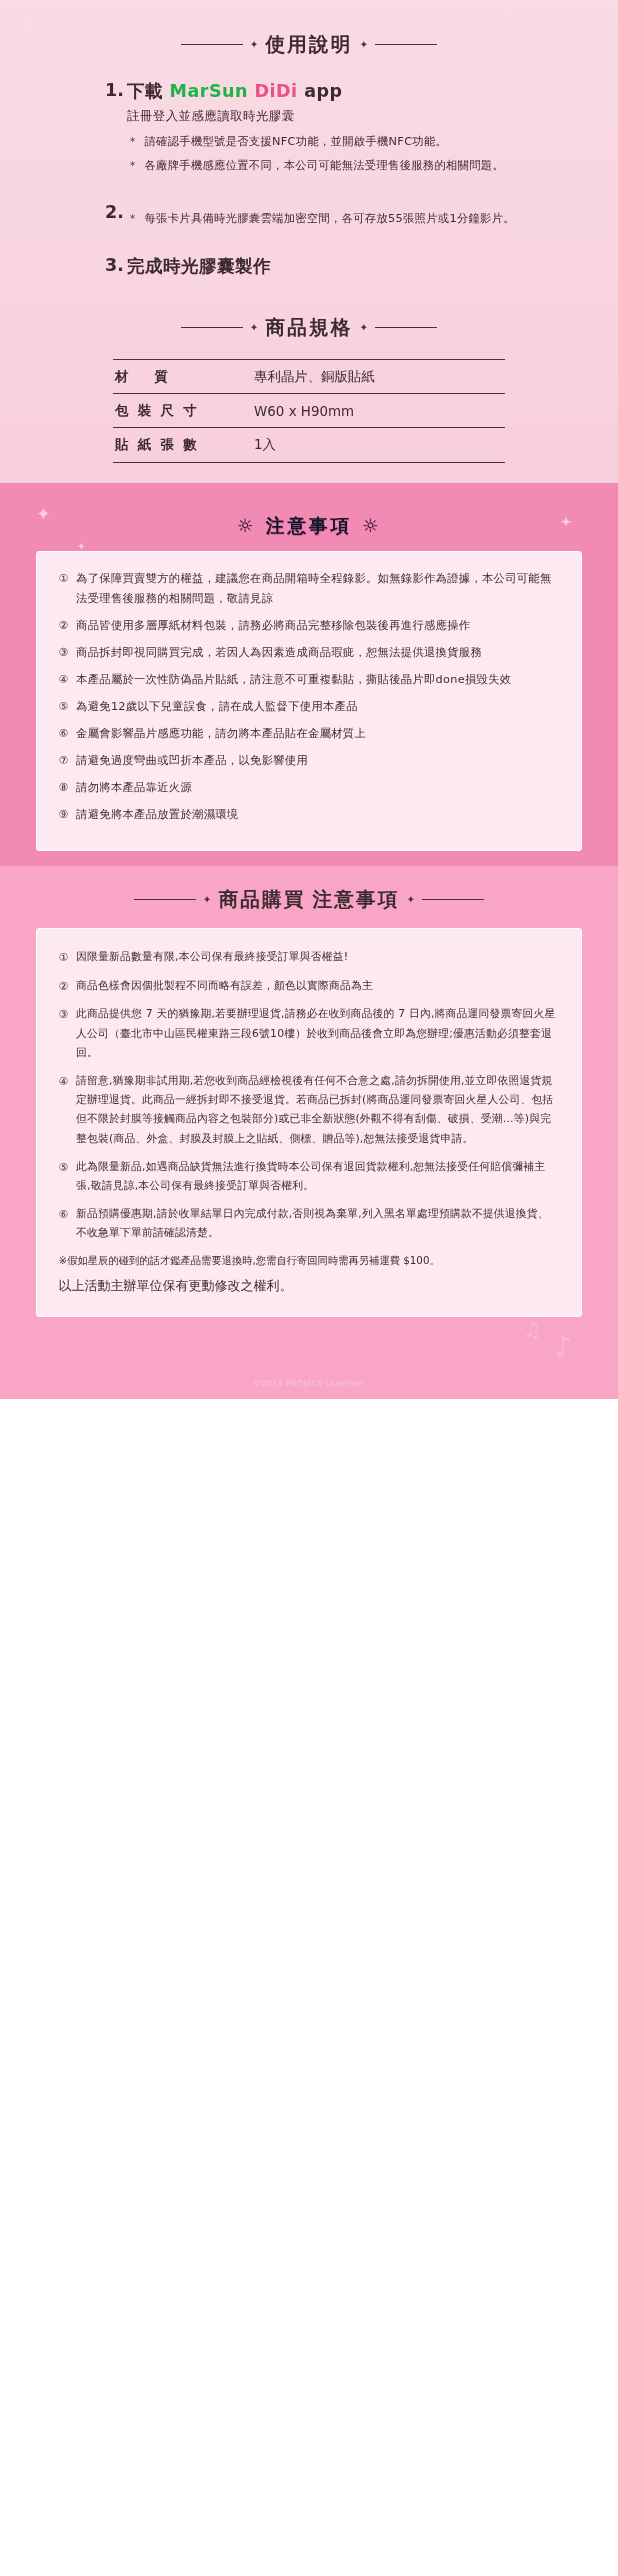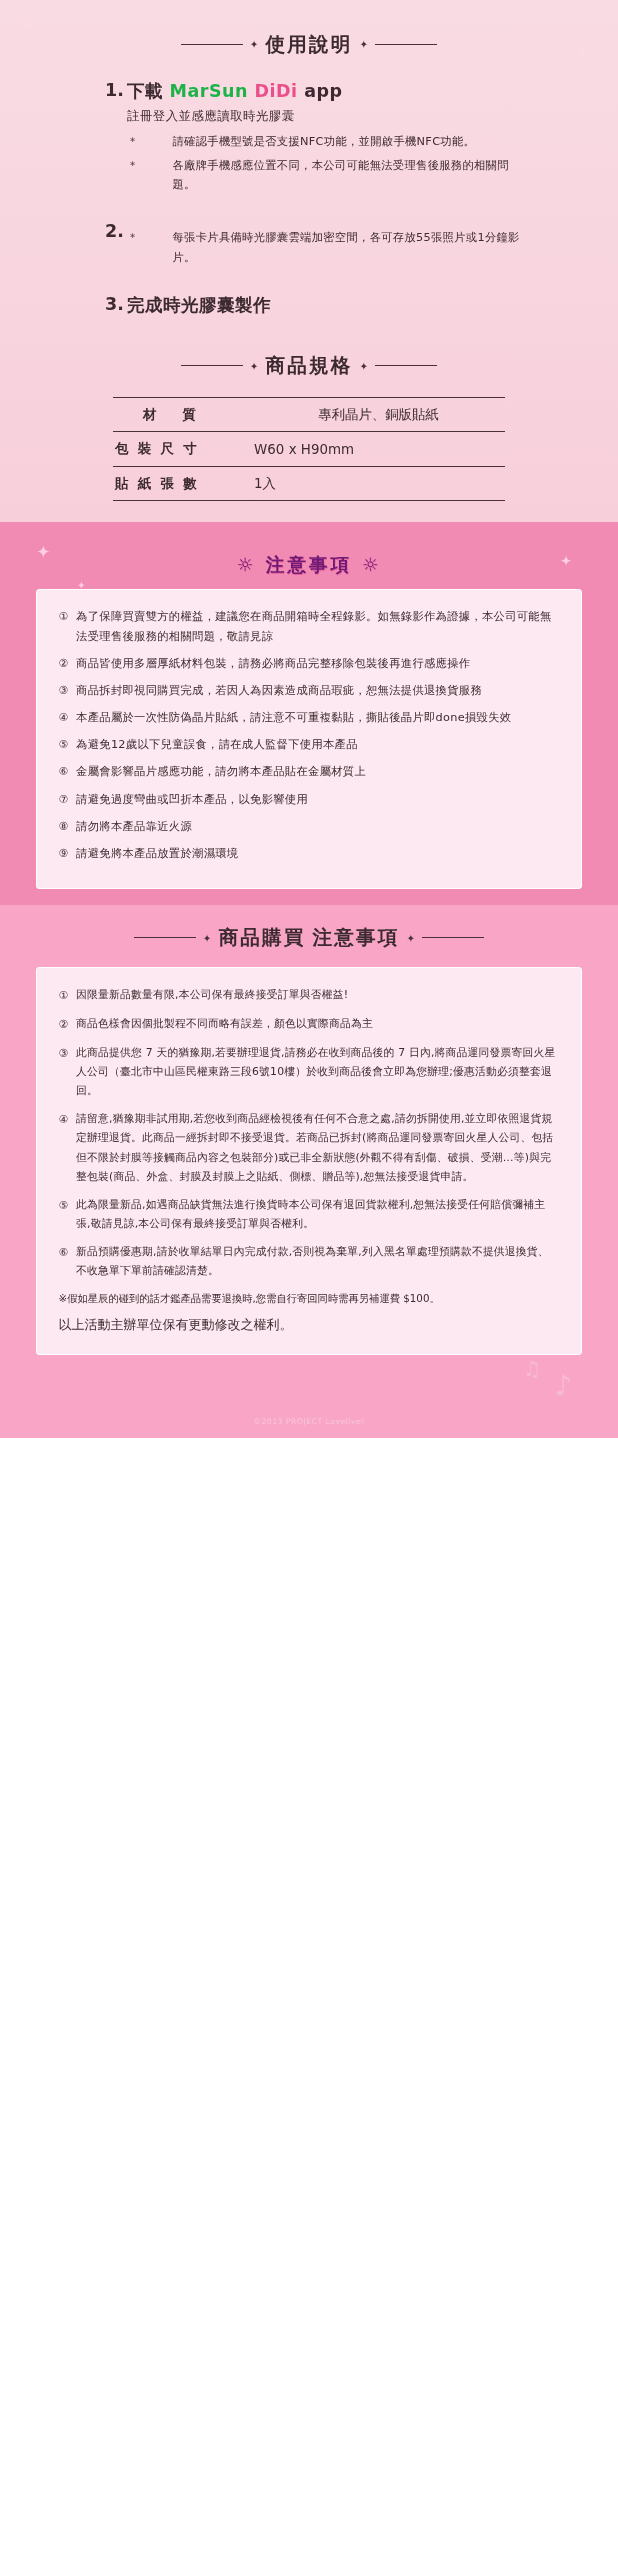--- a/index.html
+++ b/index.html
@@ -98,52 +98,52 @@
   .bullets { margin-top: 7.2px; }
   .bullet {
     display: flex;
     font-size: 11.3px;
     color: #3d2a30;
     line-height: 1.7;
     margin-bottom: 5.2px;
     letter-spacing: 0.3px;
   }
   .bullet .star { flex: 0 0 17.5px; font-size: 11.3px; }
-  .bullet .btxt { flex: 1; margin-left: 28px; }
+  .bullet .btxt { flex: 1; }
 
   
   .spec-head { margin-top: 36px; }
   .spec-table {
     width: 392px;
     margin: 17.5px auto 0 auto;
     border-collapse: collapse;
   }
   .spec-table td {
     border-bottom: 1px solid #4a3138;
     padding: 8.2px 2.1px 7.2px 2.1px;
     font-size: 13.4px;
     color: #3d2a30;
     vertical-align: middle;
   }
-  .spec-table tr:first-child td { border-top: 1px solid #4a3138; text-align: center; }
+  .spec-table tr:first-child td { border-top: 1px solid #4a3138; }
   .spec-label {
     width: 139px;
     font-weight: bold;
     letter-spacing: 5.2px;
   }
   .spec-label.spread1 { letter-spacing: 26px; }
   .spec-label.spread2 { letter-spacing: 9.3px; }
   .spec-value { font-weight: normal; }
 
   
   .notice-title {
     text-align: center;
     font-size: 18.5px;
     font-weight: bold;
-    color: #701a75;
+    color: #0f172a;
     letter-spacing: 3.1px;
     text-shadow: 0.5px 0.5px 0 #e2609a;
     margin: 9.3px 0 5.2px 0;
   }
   .panel {
     width: 546px;
     margin: 12.4px auto 0 auto;
     background: #fde9f1;
     border: 1.5px solid #ffffff;
     border-radius: 3.1px;

